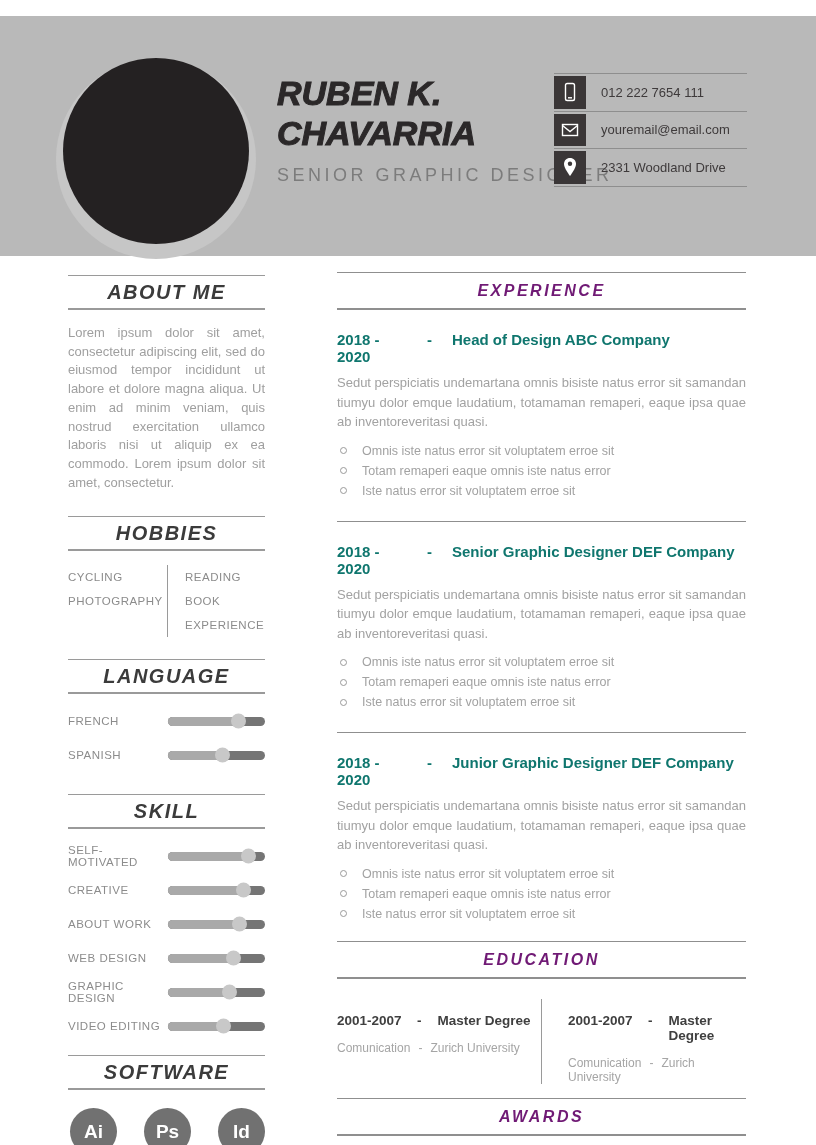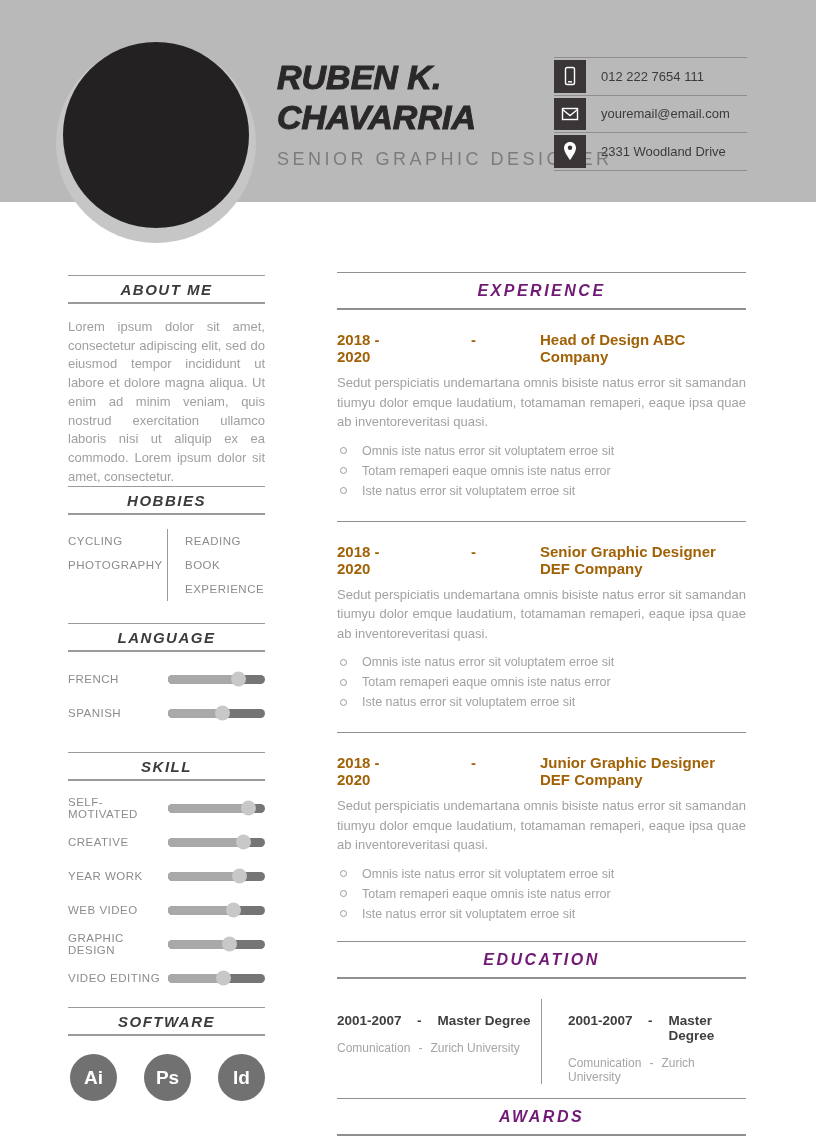--- a/index.html
+++ b/index.html
@@ -1,42 +1,42 @@
 <!DOCTYPE html>
 <html><head>
 <meta charset="utf-8">
 <style>
   * { margin:0; padding:0; box-sizing:border-box; }
   html,body { background:#e9e9e9; }
   body { font-family:"Liberation Sans", sans-serif; }
   .page { position:relative; width:816px; height:1145px; background:#ffffff; margin:0 auto; overflow:hidden; }
 
   
-  .header { position:absolute; left:0; top:0; width:816px; height:202px; background:#b9b9b9; }
+  .header { position:absolute; left:0; top:16px; width:816px; height:240px; background:#b9b9b9; }
   .photo-ring { position:absolute; left:56px; top:43px; width:200px; height:200px; border-radius:50%; background:#c6c6c6; }
   .photo { position:absolute; left:63px; top:42px; width:186px; height:186px; border-radius:50%; background:#242122; }
 
   .name-block { position:absolute; left:277px; top:57px; }
   .name-line { font-size:34px; line-height:40px; font-weight:bold; font-style:italic; color:#2b2829; letter-spacing:0px; -webkit-text-stroke:1px #2b2829; }
   .job-title { margin-top:12px; font-size:18px; letter-spacing:3.5px; color:#7c7c7c; }
 
   .contact { position:absolute; left:554px; top:57px; width:193px; }
   .contact-row { display:flex; align-items:stretch; height:37.5px; border-top:1.5px solid #8e8e8e; }
   .contact:after { content:""; display:block; border-top:1.5px solid #8e8e8e; }
   .icon-box { width:32px; margin:2px 0; background:#3a3637; display:flex; align-items:center; justify-content:center; flex:none; }
   .icon-box svg { display:block; }
   .contact-text { align-self:center; margin-left:15px; font-size:13px; color:#3e3a3b; font-weight:500; }
 
   
   .sidebar { position:absolute; left:68px; top:275px; width:197px; }
   .s-title { border-top:1px solid #9a9a9a; border-bottom:2px solid #9a9a9a; padding:5px 0 4px; text-align:center;
-             font-style:italic; font-weight:bold; font-size:15px; letter-spacing:1.5px; color:#3b3b3b; }
+             font-style:italic; font-weight:bold; font-size:20px; letter-spacing:1.5px; color:#3b3b3b; }
   .about-text { margin-top:14px; font-size:13px; line-height:18.7px; text-align:justify; color:#9f9f9f; }
 
-  .hobbies-title { }
+  .hobbies-title { margin-top:24px; }
   .hobbies { margin-top:14px; display:flex; }
   .hobby-col { width:99px; }
   .hobby-col.right { width:98px; border-left:1.5px solid #9a9a9a; padding-left:17px; }
   .hobby-item { font-size:11.5px; letter-spacing:0.5px; color:#8c8c8c; line-height:24px; }
 
   .lang-title { margin-top:22px; }
   .meter-rows { margin-top:10px; }
   .meter-row { height:34px; display:flex; align-items:center; justify-content:space-between; }
   .meter-label { font-size:11.5px; letter-spacing:0.5px; color:#8c8c8c; }
   .slider { position:relative; width:97px; height:9px; border-radius:5px; background:#757575; flex:none; }
@@ -46,21 +46,21 @@
   .skill-title { margin-top:22px; }
   .software-title { margin-top:12px; }
   .software-row { margin-top:18px; display:flex; gap:27px; padding-left:2px; }
   .sw-circle { width:47px; height:47px; border-radius:50%; background:#717171; color:#ffffff; font-weight:bold; font-size:19px;
                display:flex; align-items:center; justify-content:center; }
 
   
   .main { position:absolute; left:337px; top:272px; width:409px; }
   .m-title { border-top:1px solid #8f8f8f; border-bottom:2px solid #8f8f8f; padding:9px 0 8px; text-align:center;
              font-style:italic; font-weight:bold; font-size:16px; letter-spacing:2.5px; color:#701a75; }
-  .entry-heading { display:flex; align-items:baseline; font-weight:bold; font-size:15px; color:#a16207;gap:44px; }
+  .entry-heading { display:flex; align-items:baseline; font-weight:bold; font-size:15px; color:#0f766e; }
   .entry-heading .period { width:78px; flex:none; }
   .entry-heading .dash { margin:0 20px 0 12px; }
   .entry { margin-top:21px; }
   .entry-desc { margin-top:8px; font-size:13px; line-height:19.5px; text-align:justify; color:#a2a2a2; }
   .bullets { margin-top:9px; list-style:none; }
   .bullets li { display:flex; align-items:center; height:20px; font-size:12.5px; color:#a2a2a2; }
   .bullet-dot { width:7px; height:7px; border:1.5px solid #9a9a9a; border-radius:50%; margin:0 15px 0 3px; flex:none; }
   .entry-sep { margin-top:20px; border-top:1px solid #8f8f8f; }
   .section-gap { height:17px; }
 
@@ -168,28 +168,28 @@
           </span>
       </div>
       <div class="meter-row">
         <span class="meter-label">CREATIVE</span>
         <span class="slider">
             <span class="fill" style="width: 78%;"></span>
             <span class="knob" style="left: 78%;"></span>
           </span>
       </div>
       <div class="meter-row">
-        <span class="meter-label">YEAR WORK</span>
+        <span class="meter-label">ABOUT WORK</span>
         <span class="slider">
             <span class="fill" style="width: 74%;"></span>
             <span class="knob" style="left: 74%;"></span>
           </span>
       </div>
       <div class="meter-row">
-        <span class="meter-label">WEB VIDEO</span>
+        <span class="meter-label">WEB DESIGN</span>
         <span class="slider">
             <span class="fill" style="width: 68%;"></span>
             <span class="knob" style="left: 68%;"></span>
           </span>
       </div>
       <div class="meter-row">
         <span class="meter-label">GRAPHIC DESIGN</span>
         <span class="slider">
             <span class="fill" style="width: 64%;"></span>
             <span class="knob" style="left: 64%;"></span>

